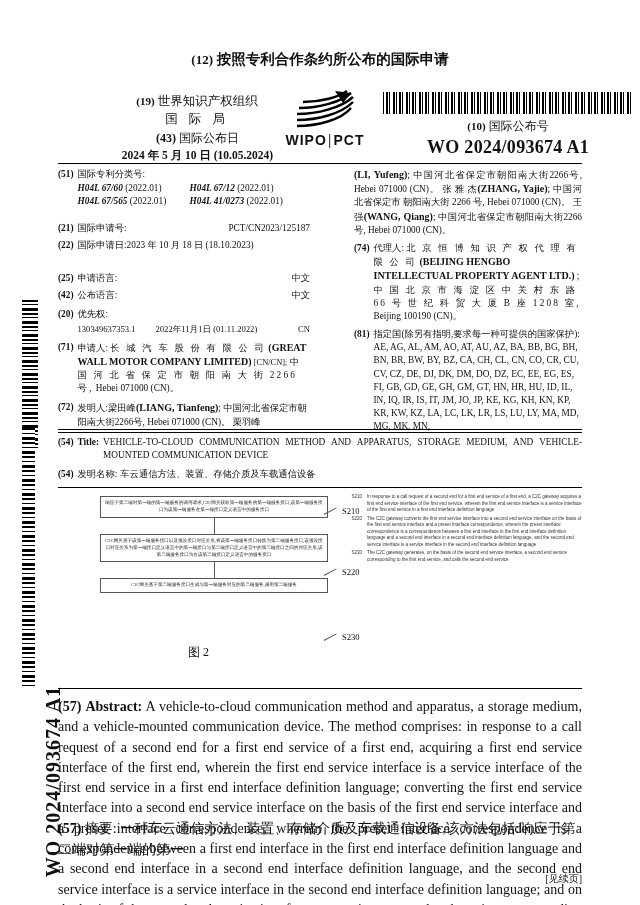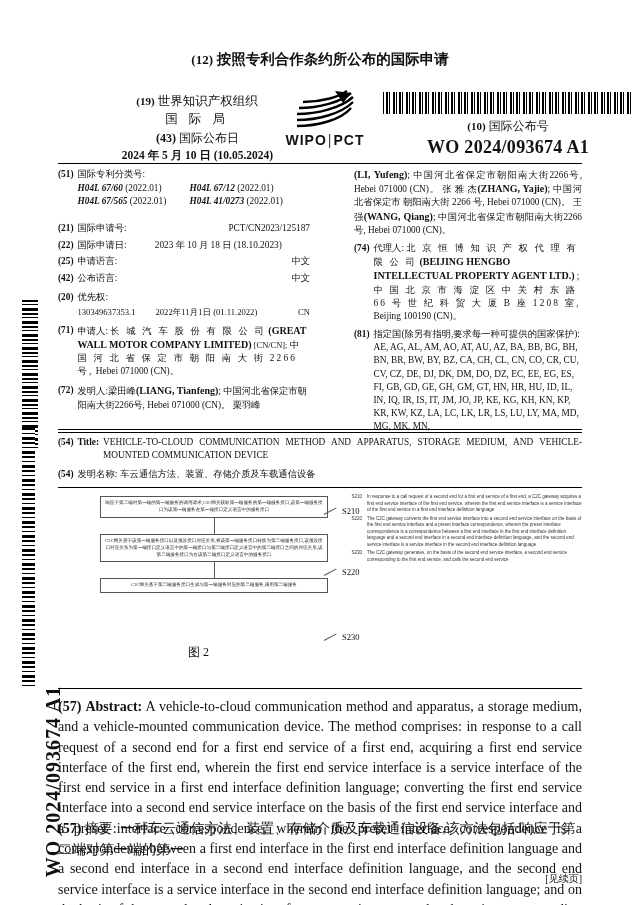--- a/index.html
+++ b/index.html
@@ -375,25 +375,25 @@
         <span class="body" style="display:flex">
           <span style="flex:0 0 auto">国际申请号:</span>
           <span style="flex:1 1 auto; text-align:right">PCT/CN2023/125187</span>
         </span>
       </div>
 
       <div class="fld" style="margin-top:4px">
         <span class="tag">(22)</span>
         <span class="body" style="display:flex">
           <span style="flex:0 0 auto">国际申请日:</span>
-          <span style="flex:1 1 auto; text-align:center">2023 年 10 月 18 日 (18.10.2023)</span>
-        </span>
-      </div>
-
-      <div class="fld" style="margin-top:3px">
+          <span style="flex:1 1 auto; text-align:left">2023 年 10 月 18 日 (18.10.2023)</span>
+        </span>
+      </div>
+
+      <div class="fld" style="margin-top:20px">
         <span class="tag">(25)</span>
         <span class="body" style="display:flex">
           <span style="flex:0 0 auto">申请语言:</span>
           <span style="flex:1 1 auto; text-align:right">中文</span>
         </span>
       </div>
 
       <div class="fld" style="margin-top:4px">
         <span class="tag">(42)</span>
         <span class="body" style="display:flex">

